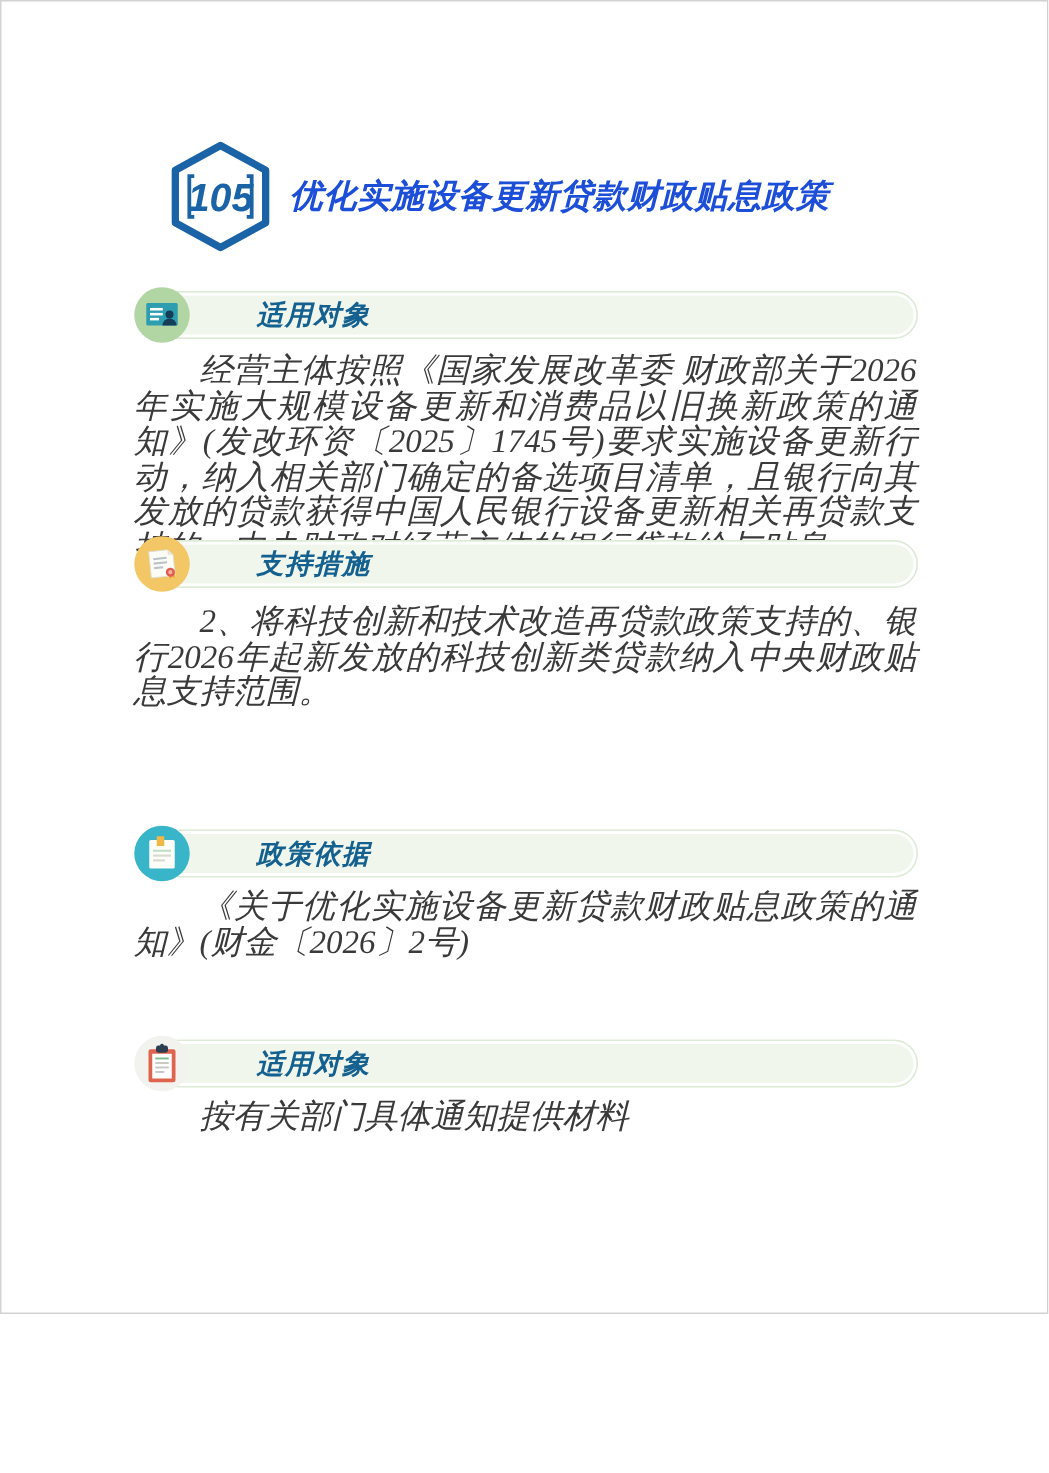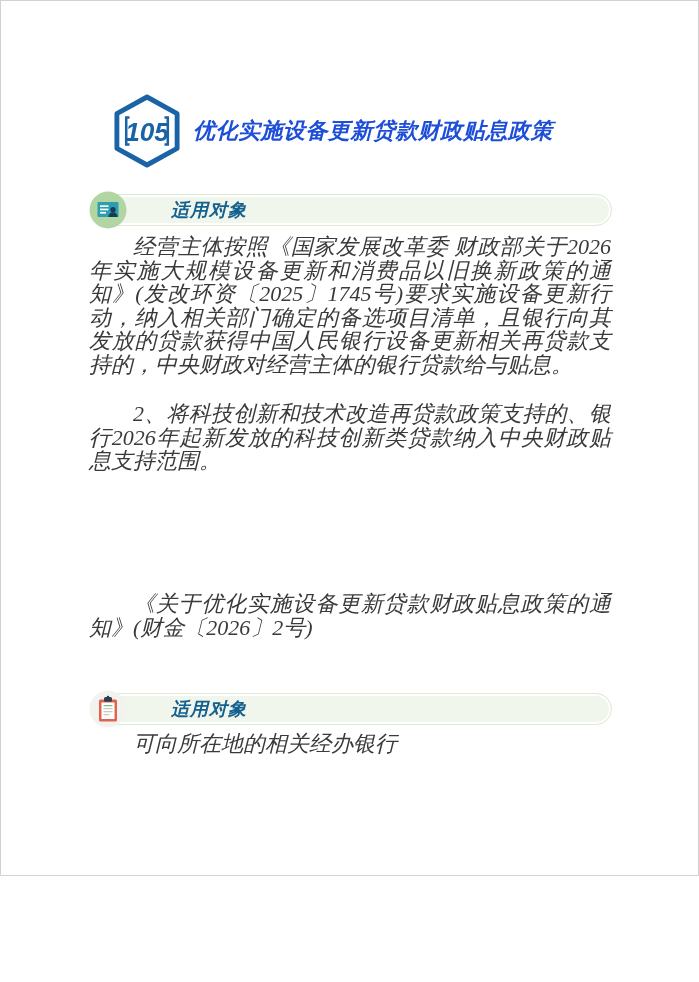--- a/index.html
+++ b/index.html
@@ -83,24 +83,53 @@
       <rect x="11" y="20.9" width="6" height="1.7" fill="#ffffff"></rect>
       <circle cx="24" cy="18.7" r="2.7" fill="#163d57"></circle>
       <path d="M19.3 26 a4.7 4.7 0 0 1 9.4 0 z" fill="#163d57"></path>
     </svg>
     <div class="sec-title">适用对象</div>
   </div>
   <div class="sec-body" style="top:234px;">
     <p>经营主体按照《国家发展改革委 财政部关于2026年实施大规模设备更新和消费品以旧换新政策的通知》(发改环资〔2025〕1745号)要求实施设备更新行动，纳入相关部门确定的备选项目清单，且银行向其发放的贷款获得中国人民银行设备更新相关再贷款支持的，中央财政对经营主体的银行贷款给与贴息。</p>
   </div>
 
+  <div class="sec-head" style="top:356px;">
+    <div class="sec-bar"></div>
+    <svg class="sec-icon" viewBox="0 0 38 38" aria-hidden="true">
+      <circle cx="19" cy="19" r="18.5" fill="#f3c666"></circle>
+      <g transform="rotate(-6 19 19)">
+        <path d="M11 10 h12.5 l3.5 3.5 V27.5 h-16 z" fill="#fcfcf7" stroke="#ddddd0" stroke-width="0.6"></path>
+        <path d="M23.5 10 l3.5 3.5 h-3.5 z" fill="#e6e6da"></path>
+        <rect x="13.5" y="14.5" width="9" height="1.4" fill="#b9c2c6"></rect>
+        <rect x="13.5" y="17.5" width="9" height="1.4" fill="#b9c2c6"></rect>
+        <rect x="13.5" y="20.5" width="6" height="1.4" fill="#b9c2c6"></rect>
+        <path d="M22.3 25.5 l1.2 4 1.5-1.5 1.5 1.2 0.6-4z" fill="#f0a23c"></path>
+        <circle cx="24" cy="25" r="3" fill="#e05a4e"></circle>
+        <circle cx="24" cy="25" r="1.4" fill="#f3b0a8"></circle>
+      </g>
+    </svg>
+    <div class="sec-title">支持措施</div>
+  </div>
   <div class="sec-body" style="top:401px;">
     <p>2、将科技创新和技术改造再贷款政策支持的、银行2026年起新发放的科技创新类贷款纳入中央财政贴息支持范围。</p>
   </div>
 
+  <div class="sec-head" style="top:549px;">
+    <div class="sec-bar"></div>
+    <svg class="sec-icon" viewBox="0 0 38 38" aria-hidden="true">
+      <circle cx="19" cy="19" r="18.5" fill="#39b5c9"></circle>
+      <rect x="10.5" y="10" width="17" height="19" rx="1" fill="#fdfdf9"></rect>
+      <rect x="15.5" y="7.5" width="5" height="6.5" fill="#f0b844"></rect>
+      <rect x="13" y="16.5" width="12" height="1.4" fill="#bfe0c4"></rect>
+      <rect x="13" y="19.7" width="12" height="1.4" fill="#d9d9d0"></rect>
+      <rect x="13" y="22.9" width="8" height="1.4" fill="#d9d9d0"></rect>
+    </svg>
+    <div class="sec-title">政策依据</div>
+  </div>
   <div class="sec-body" style="top:591px;">
     <p>《关于优化实施设备更新贷款财政贴息政策的通知》(财金〔2026〕2号)</p>
   </div>
 
 
   <div class="sec-head" style="top:689px;">
     <div class="sec-bar"></div>
     <svg class="sec-icon" viewBox="0 0 38 38" aria-hidden="true">
       <circle cx="19" cy="19" r="18.5" fill="#f2f2ee"></circle>
       <rect x="10" y="9.5" width="18" height="22" rx="1.5" fill="#e0644d"></rect>
@@ -108,18 +137,18 @@
       <rect x="15" y="7" width="8" height="4.8" rx="1.6" fill="#2c3e50"></rect>
       <rect x="17.8" y="5.8" width="2.4" height="2" rx="1" fill="#2c3e50"></rect>
       <rect x="14.5" y="15" width="9" height="1.3" fill="#7fbf8f"></rect>
       <rect x="14.5" y="18" width="9" height="1.3" fill="#c9c9c4"></rect>
       <rect x="14.5" y="21" width="9" height="1.3" fill="#c9c9c4"></rect>
       <rect x="14.5" y="24" width="6" height="1.3" fill="#c9c9c4"></rect>
     </svg>
     <div class="sec-title">适用对象</div>
   </div>
   <div class="sec-body" style="top:731px;">
-    <p>可向所在地的相关经办银行</p>
+    <p>按有关部门具体通知提供材料</p>
   </div>
 
   <div class="page-num">133</div>
 
 </div>
 
 </body></html>

